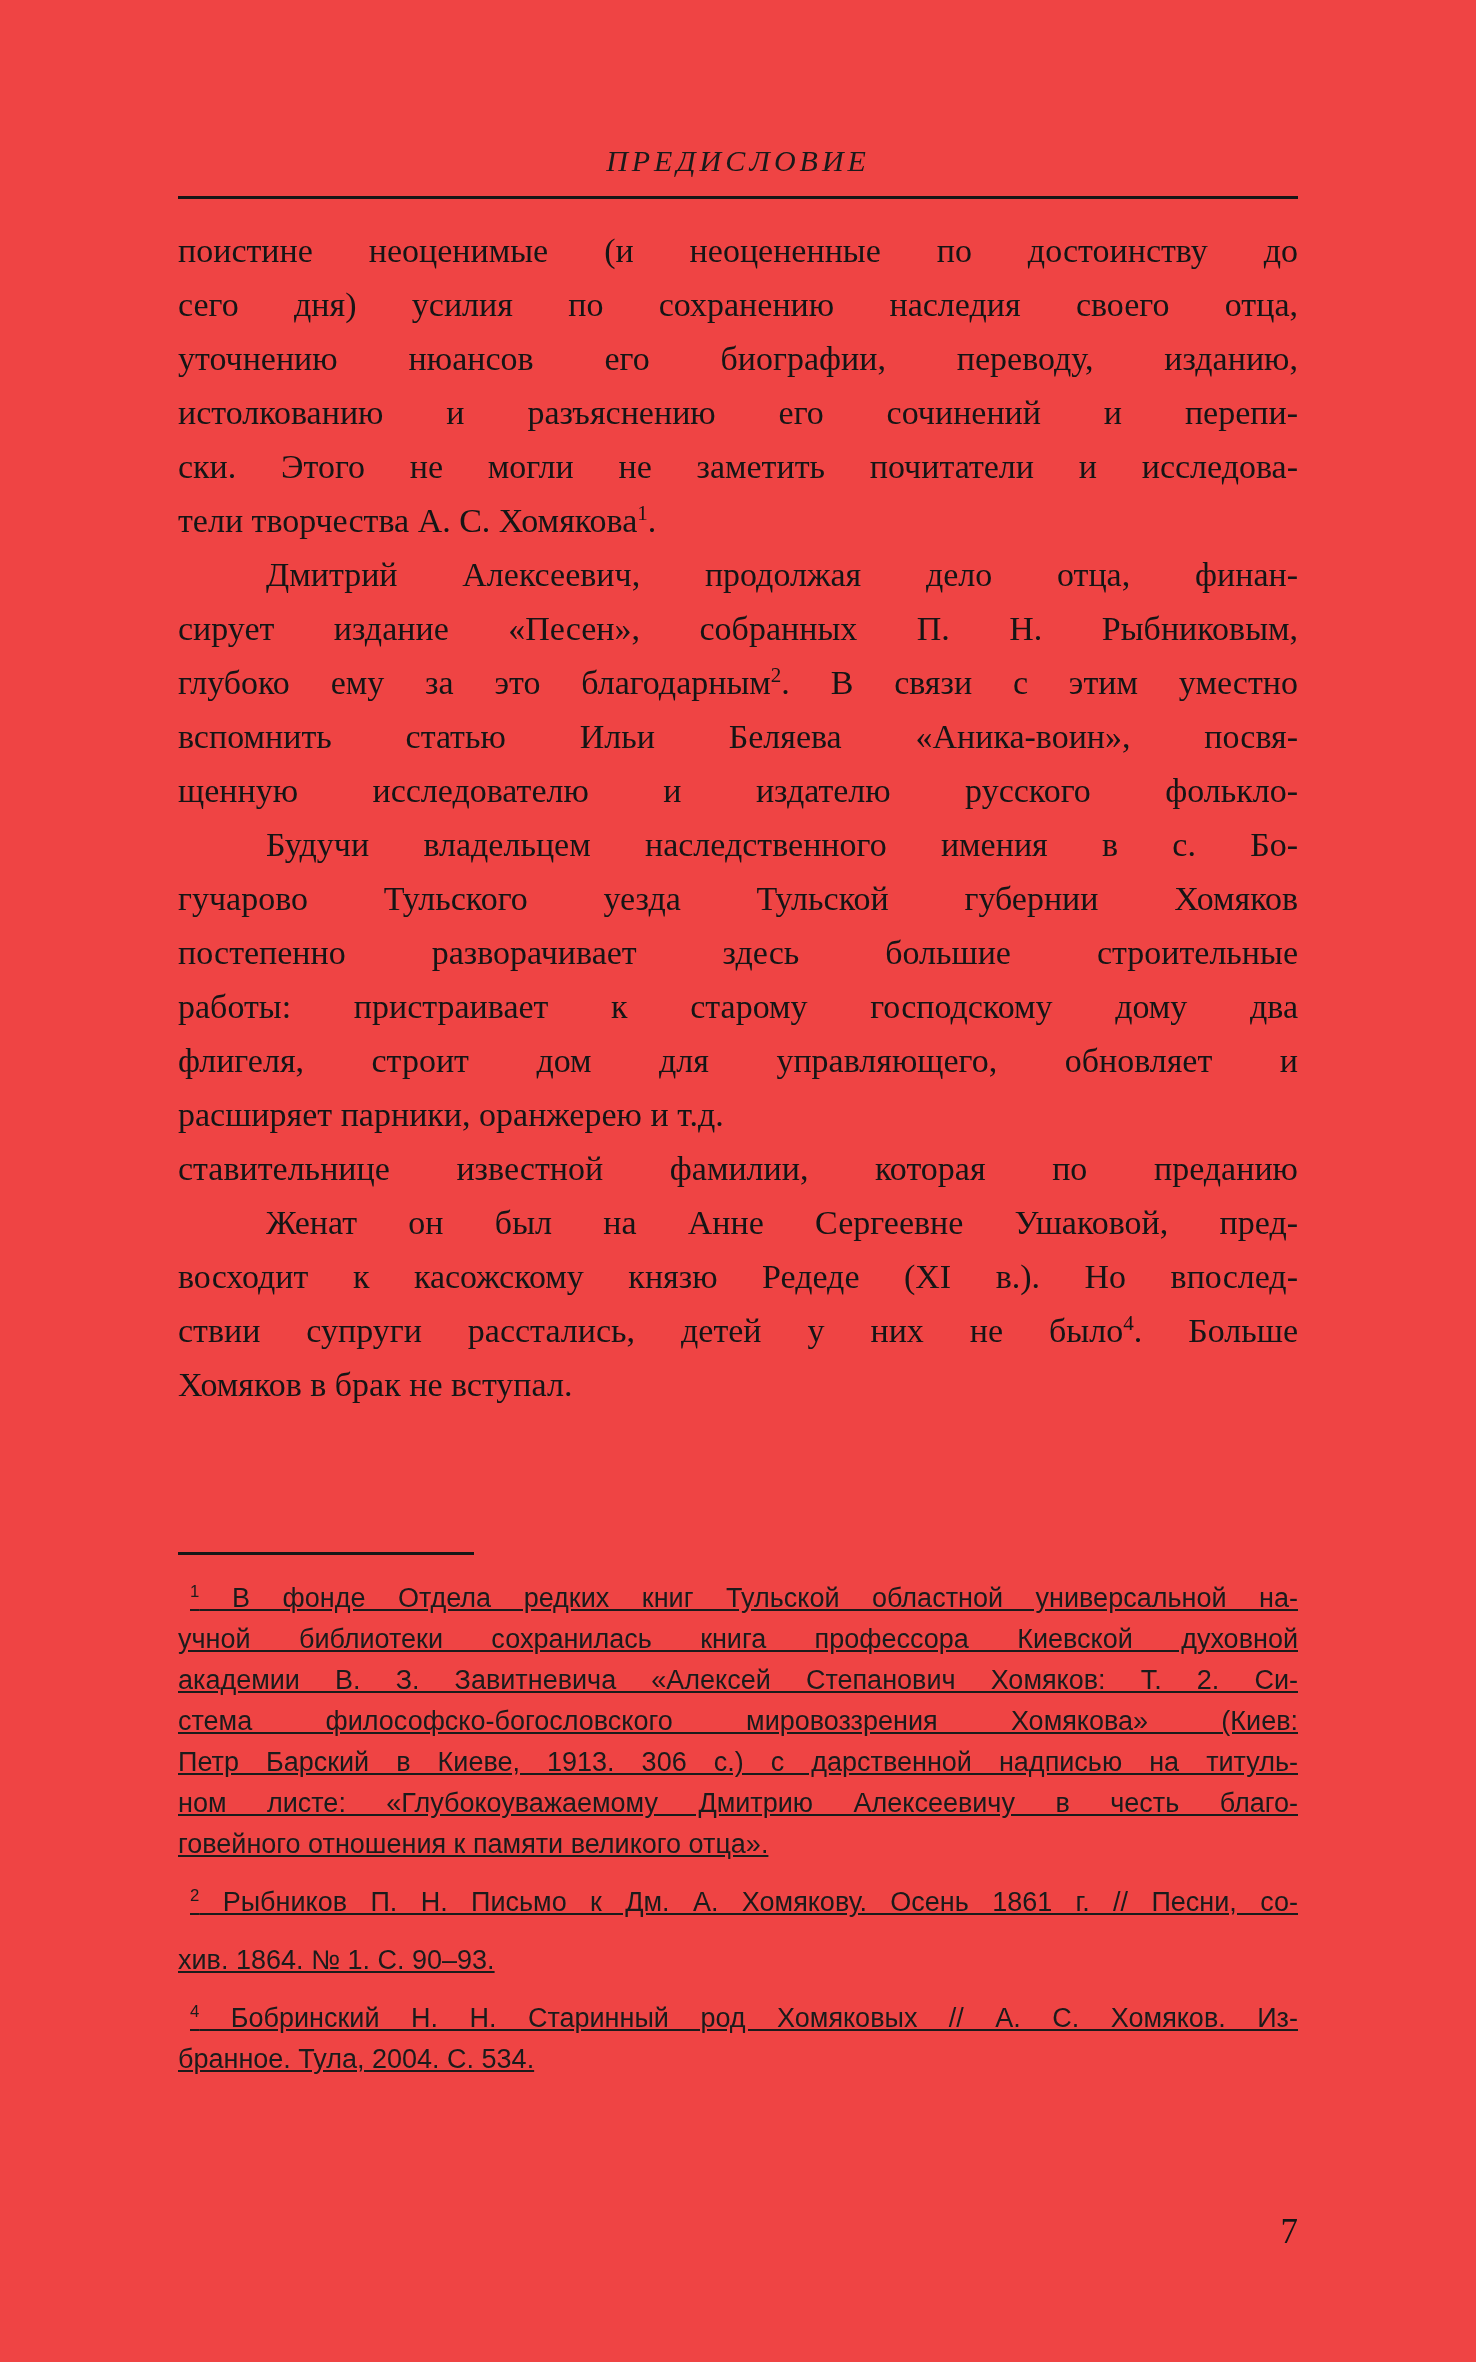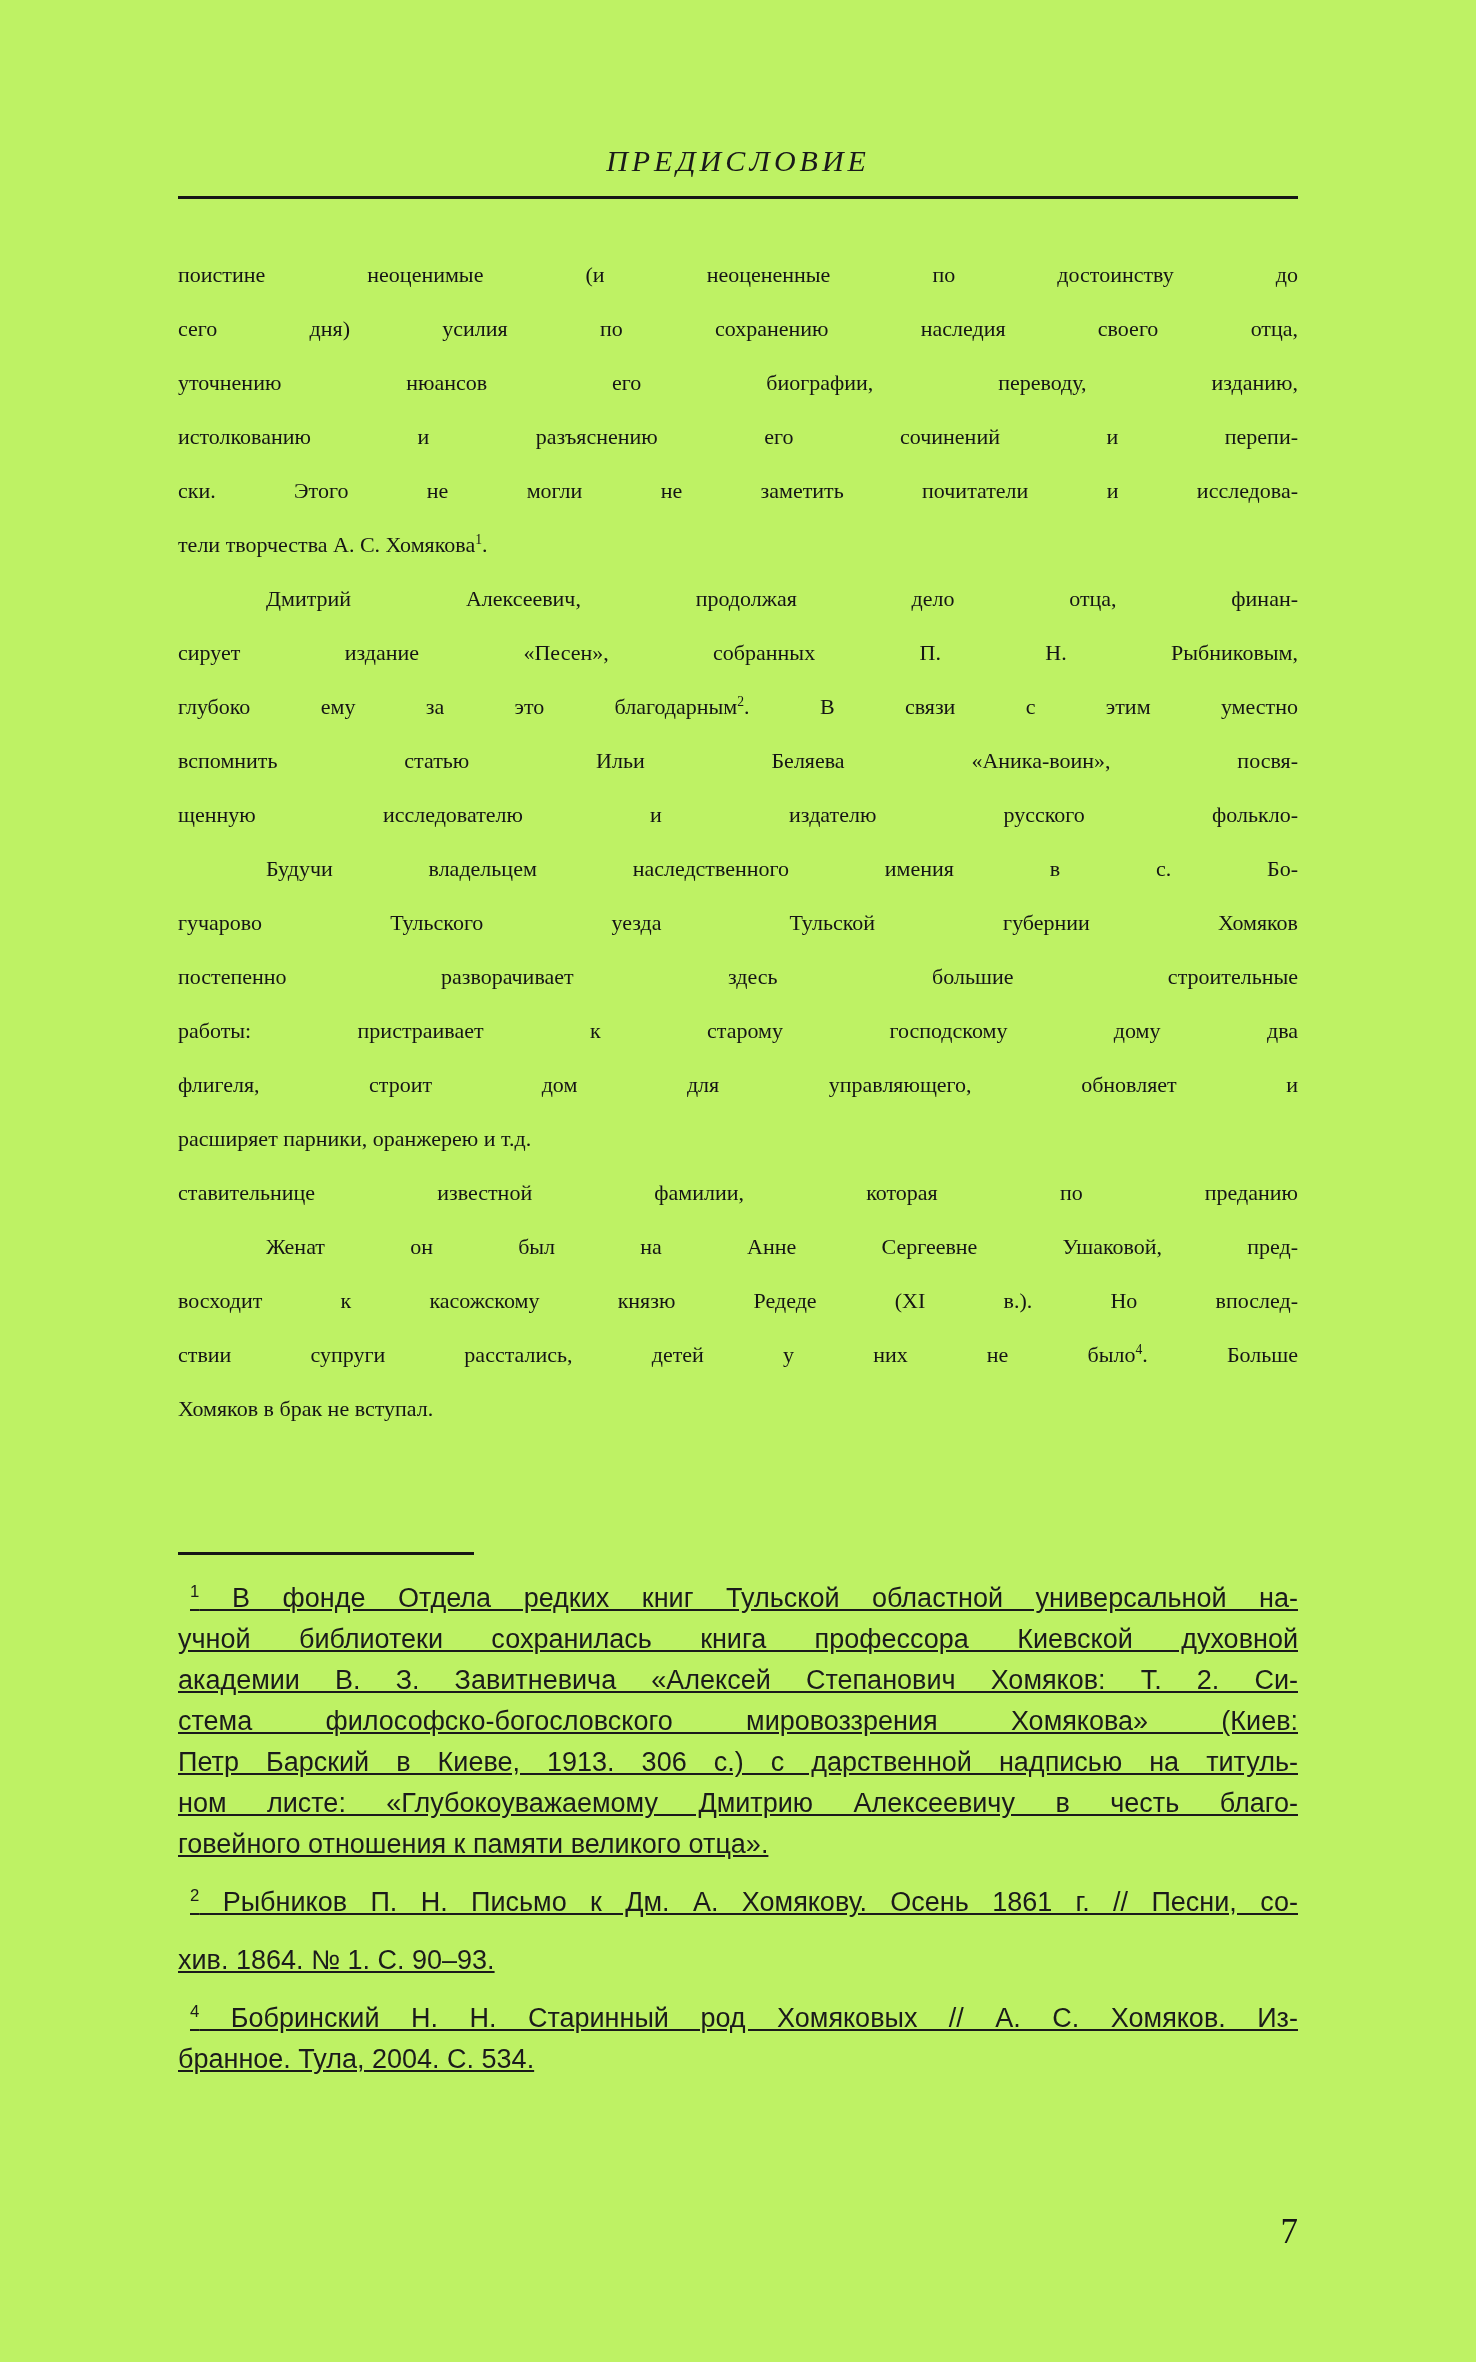--- a/index.html
+++ b/index.html
@@ -4,21 +4,21 @@
 <style>
   html, body {
     margin: 0;
     padding: 0;
     background: #ffffff;
   }
   .page {
     position: relative;
     width: 1476px;
     height: 2362px;
-    background: #bef264;
+    background: #ef4444;
     color: #151515;
     font-family: "Liberation Serif", serif;
     overflow: hidden;
   }
   .running-head {
     position: absolute;
     top: 144px;
     left: 178px;
     width: 1120px;
     text-align: center;
@@ -29,24 +29,24 @@
   }
   .head-rule {
     position: absolute;
     top: 196px;
     left: 178px;
     width: 1120px;
     border-top: 3px solid #161616;
   }
   .body-text {
     position: absolute;
-    top: 248px;
+    top: 224px;
     left: 178px;
     width: 1120px;
-    font-size: 22px;
+    font-size: 34px;
     line-height: 54px;
   }
   .line {
     text-align: justify;
     text-align-last: justify;
     white-space: normal;
   }
   .line.last {
     text-align-last: left;
   }

